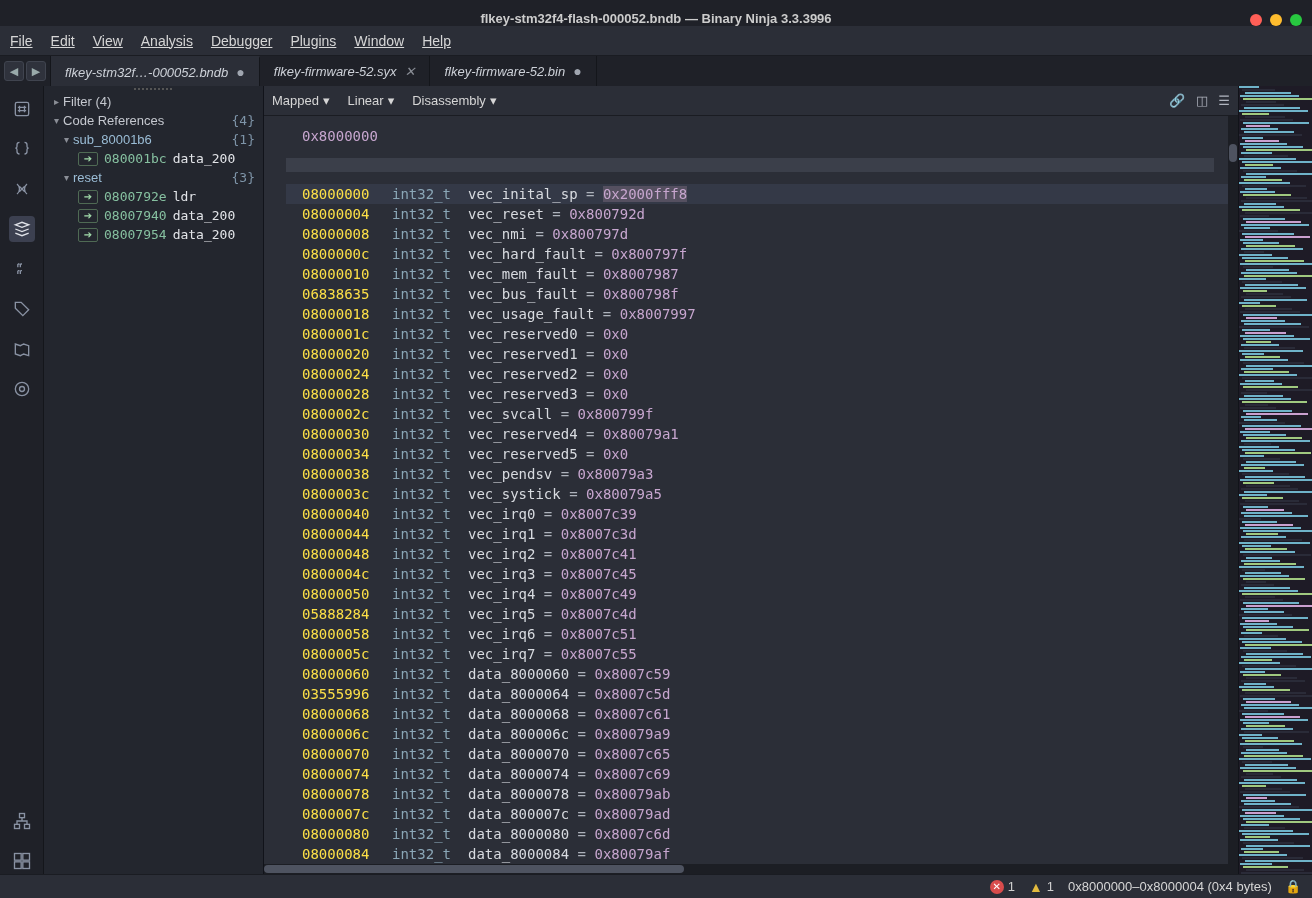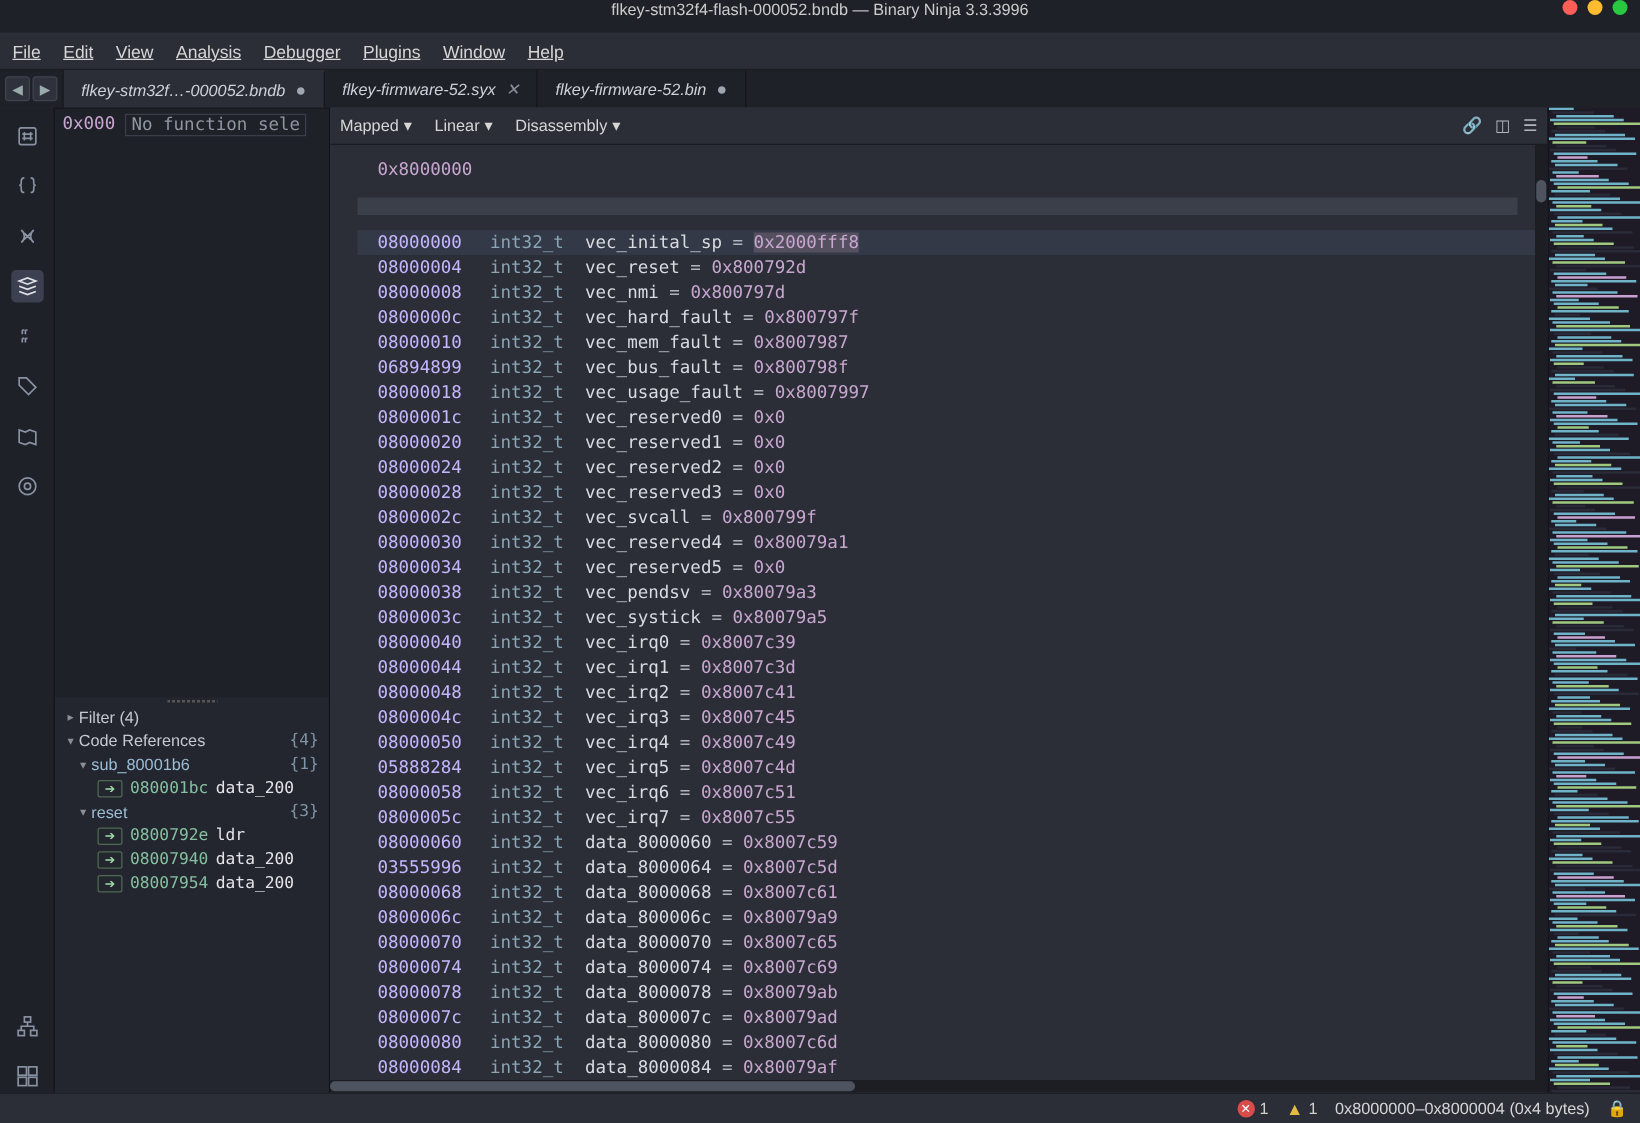--- a/index.html
+++ b/index.html
@@ -1,18 +1,18 @@
 <!DOCTYPE html>
 <html><head>
 <meta charset="utf-8">
 <style>
   * { margin:0; padding:0; box-sizing:border-box; }
   html, body { width:1312px; height:898px; overflow:hidden; font-family:-apple-system,BlinkMacSystemFont,"Segoe UI",sans-serif; font-size:13px; color:#d0d0d0; background:#2b2e37; }
   .mono { font-family:"SF Mono",Menlo,Consolas,monospace; font-size:14px; }
-  .titlebar { height:26px; background:#1f2128; display:flex; align-items:flex-start; justify-content:center; position:relative; }
+  .titlebar { height:26px; background:#1f2128; display:flex; align-items:flex-end; justify-content:center; position:relative;font-weight:bold; }
   .titlebar .title { color:#cccccc; font-size:13px; }
   .traffic { position:absolute; right:10px; display:flex; gap:8px; }
   .traffic span { width:12px; height:12px; border-radius:6px; display:inline-block; }
   .tl-close{background:#ff5f57;} .tl-min{background:#febc2e;} .tl-max{background:#28c840;}
   .menubar { height:30px; background:#2b2e37; display:flex; align-items:center; padding:0 10px; gap:18px; color:#d6d6d6; font-size:14px; border-bottom:1px solid #1a1c22; }
   .menubar span { cursor:default;text-decoration:underline; }
   .tabrow { height:30px; background:#1f2128; display:flex; align-items:stretch; }
   .tab-nav { display:flex; align-items:center; padding:0 4px; gap:2px; border-right:1px solid #14161b;}
   .tab-nav button { width:20px; height:20px; background:#2f323c; border:1px solid #40444f; color:#9aa; border-radius:3px; font-size:11px;}
   .tab { display:flex; align-items:center; padding:0 14px; border-right:1px solid #14161b; color:#cdd1d8; font-size:13px; gap:8px; position:relative; }
@@ -50,21 +50,21 @@
   .center { flex:1; display:flex; flex-direction:column; background:#2b2e37; position:relative;}
   .viewbar { height:30px; display:flex; align-items:center; padding:0 8px; gap:18px; border-bottom:1px solid #1a1c22; color:#d6d6d6;}
   .viewbar .vb { display:flex; align-items:center; gap:4px; }
   .viewbar .right { margin-left:auto; display:flex; gap:10px; color:#b0b5bf;}
   .viewbar .right span{cursor:default;}
   .dis { flex:1; overflow:auto; padding:12px 0 12px 22px; position:relative;}
   .dis .origin { color:#c7a6cf; margin-left:16px; margin-bottom:14px; }
   .dis .hr { height:14px; background:#3b3f4a; margin:0 24px 12px 0; }
   .line { display:flex; gap:12px; padding:0 0 0 16px; line-height:20px; }
   .line.cur { background:#343947; }
-  .la { color:#c4b5fd; width:78px; }
+  .la { color:#fde047; width:78px; }
   .lt { color:#8aa6b6; width:64px; }
   .ln { color:#d8dbe0; white-space:pre; }
   .eq { color:#aeb3bc; }
   .lv { color:#c7a6cf; }
   .lv.hl{ background:#555060; }
   .scrollv{position:absolute;right:0;top:0;bottom:0;width:10px;background:#1c1e24;}
   .scrollv .thumb{position:absolute;left:1px;right:1px;top:28px;height:18px;background:#4e5360;border-radius:4px;}
   .scrollh{position:absolute;left:0;right:10px;bottom:0;height:10px;background:#1c1e24;}
   .scrollh .thumb{position:absolute;top:1px;bottom:1px;left:0;width:420px;background:#4e5360;border-radius:4px;}
   .minimap { width:74px; background:#1e1b26; border-left:1px solid #111319; position:relative; overflow:hidden;}
@@ -180,26 +180,20 @@
         <svg viewBox="0 0 24 24">
           <rect x="3" y="3" width="8" height="8"></rect>
           <rect x="13" y="3" width="8" height="8"></rect>
           <rect x="3" y="13" width="8" height="8"></rect>
           <rect x="13" y="13" width="8" height="8"></rect>
         </svg>
       </div>
   </div>
 
   <div class="leftpanel">
-    <div class="stack-body mono">
-      <div class="stack-row">
-        <span class="stack-addr">0x000</span>
-        <span class="stack-msg">No function sele</span>
-      </div>
-    </div>
     <div class="grip"></div>
     <div class="xrefs">
       <div class="xrefs-body" id="xrefs-body">
           <div class="x-row l1">
             <span class="x-tri">▸</span>
             <span>Filter (4)</span>
           </div>
           <div class="x-row l1">
             <span class="x-tri">▾</span>
             <span>Code References</span>
@@ -282,21 +276,21 @@
             <span class="la">0800000c</span>
             <span class="lt">int32_t</span>
             <span class="ln">vec_hard_fault <span class="eq">=</span> <span class="lv">0x800797f</span></span>
           </div>
           <div class="line">
             <span class="la">08000010</span>
             <span class="lt">int32_t</span>
             <span class="ln">vec_mem_fault <span class="eq">=</span> <span class="lv">0x8007987</span></span>
           </div>
           <div class="line">
-            <span class="la">06894899</span>
+            <span class="la">06838635</span>
             <span class="lt">int32_t</span>
             <span class="ln">vec_bus_fault <span class="eq">=</span> <span class="lv">0x800798f</span></span>
           </div>
           <div class="line">
             <span class="la">08000018</span>
             <span class="lt">int32_t</span>
             <span class="ln">vec_usage_fault <span class="eq">=</span> <span class="lv">0x8007997</span></span>
           </div>
           <div class="line">
             <span class="la">0800001c</span>

